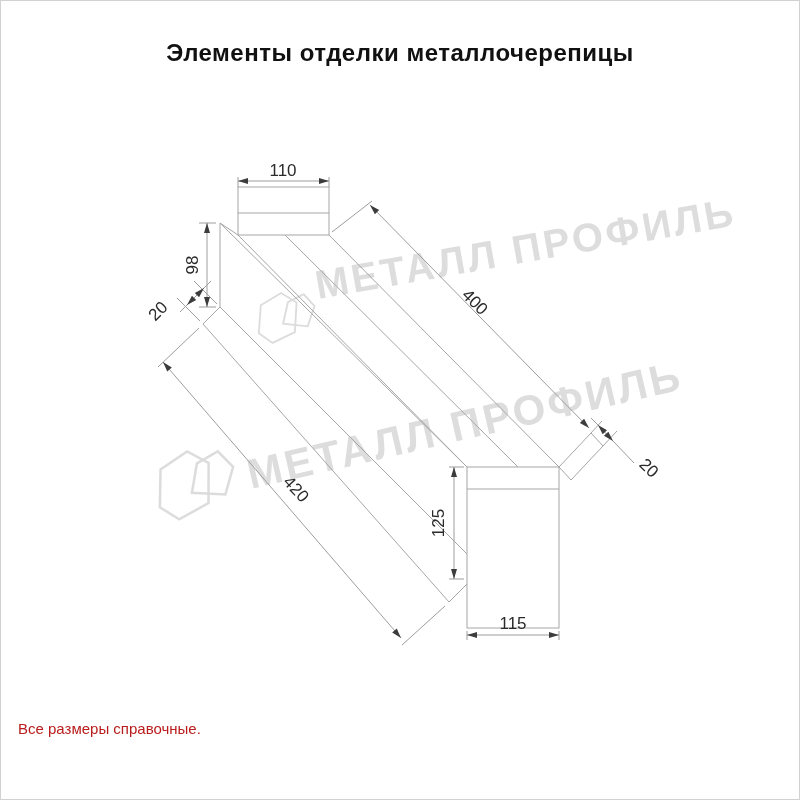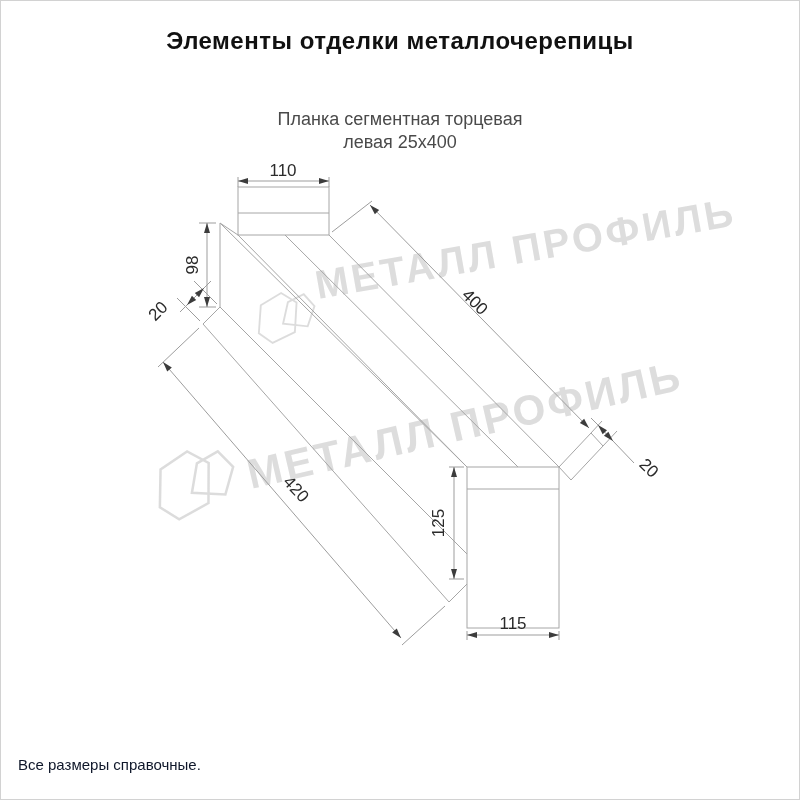--- a/index.html
+++ b/index.html
@@ -1,41 +1,37 @@
 <!DOCTYPE html>
 <html><head>
 <meta charset="utf-8">
 <style>
   html,body{margin:0;padding:0;background:#fff;}
   .page{position:relative;width:800px;height:800px;background:#fff;border:1px solid #d2d2d2;
         box-sizing:border-box;overflow:hidden;font-family:"Liberation Sans",sans-serif;}
-  .title{position:absolute;top:26px;left:0;right:0;text-align:center;
+  .title{position:absolute;top:38px;left:0;right:0;text-align:center;
          font-size:24px;font-weight:bold;color:#111;letter-spacing:0.5px;}
   .subtitle{position:absolute;top:107px;left:0;right:0;text-align:center;
             font-size:18px;line-height:23px;color:#4a4a4a;}
-  .footnotes{position:absolute;left:17px;top:752px;font-size:15px;line-height:23px;color:#0f172a;}
+  .footnotes{position:absolute;left:17px;top:716px;font-size:15px;line-height:23px;color:#b91c1c;}
   svg.dwg{position:absolute;left:0;top:0;}
   .ln{stroke:#a6a6a6;stroke-width:1;fill:none;}
   .dimln{stroke:#9d9d9d;stroke-width:1;fill:none;}
   .dimtxt{font-family:"Liberation Sans",sans-serif;font-size:17px;fill:#2b2b2b;}
   .wmtxt{font-family:"Liberation Sans",sans-serif;font-weight:bold;letter-spacing:3px;
          fill:#ababab;opacity:0.40;}
   .wmlogo{stroke:#b3b3b3;stroke-width:2.2;fill:none;opacity:0.45;}
 </style>
 </head>
 <body>
 
 <div class="page">
 
   <div class="title">Элементы отделки металлочерепицы</div>
 
-  <div class="subtitle">
-    <div>Планка сегментная торцевая</div>
-    <div>левая 25х400</div>
-  </div>
 
   <svg class="dwg" width="800" height="800" viewBox="0 0 800 800">
     <defs>
       <marker id="ae" markerWidth="13" markerHeight="8" refX="11" refY="4" orient="auto" markerUnits="userSpaceOnUse">
         <path d="M1,1 L11,4 L1,7 Z" fill="#3c3c3c"></path>
       </marker>
       <marker id="as" markerWidth="13" markerHeight="8" refX="2" refY="4" orient="auto" markerUnits="userSpaceOnUse">
         <path d="M12,1 L2,4 L12,7 Z" fill="#3c3c3c"></path>
       </marker>
     </defs>

